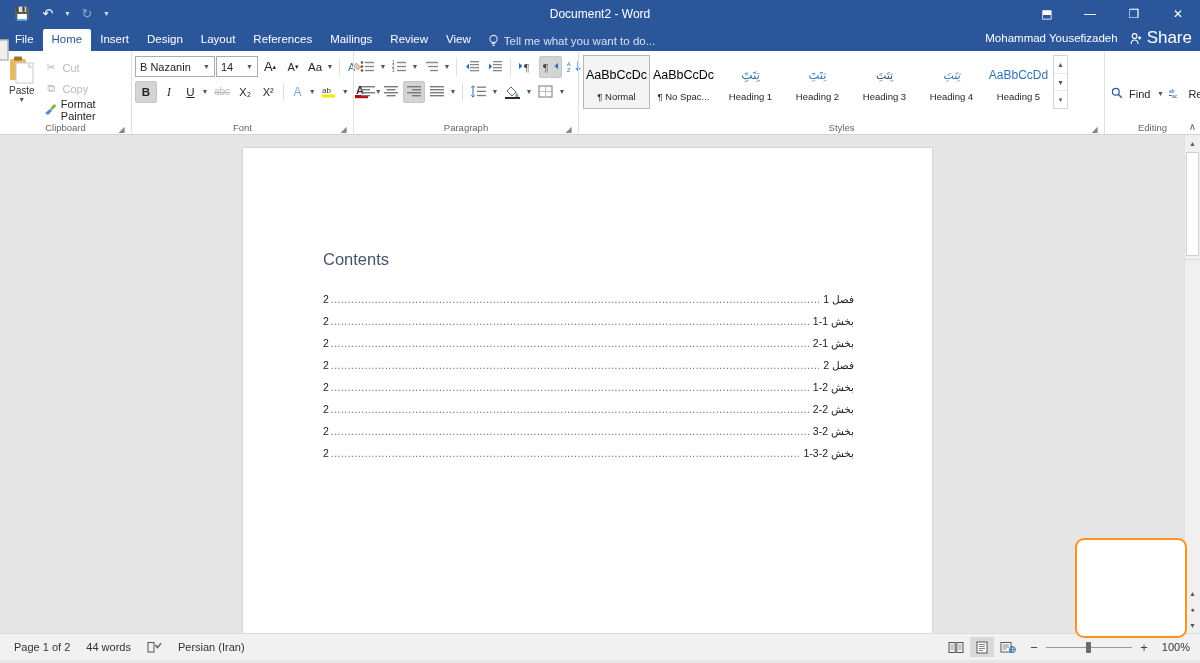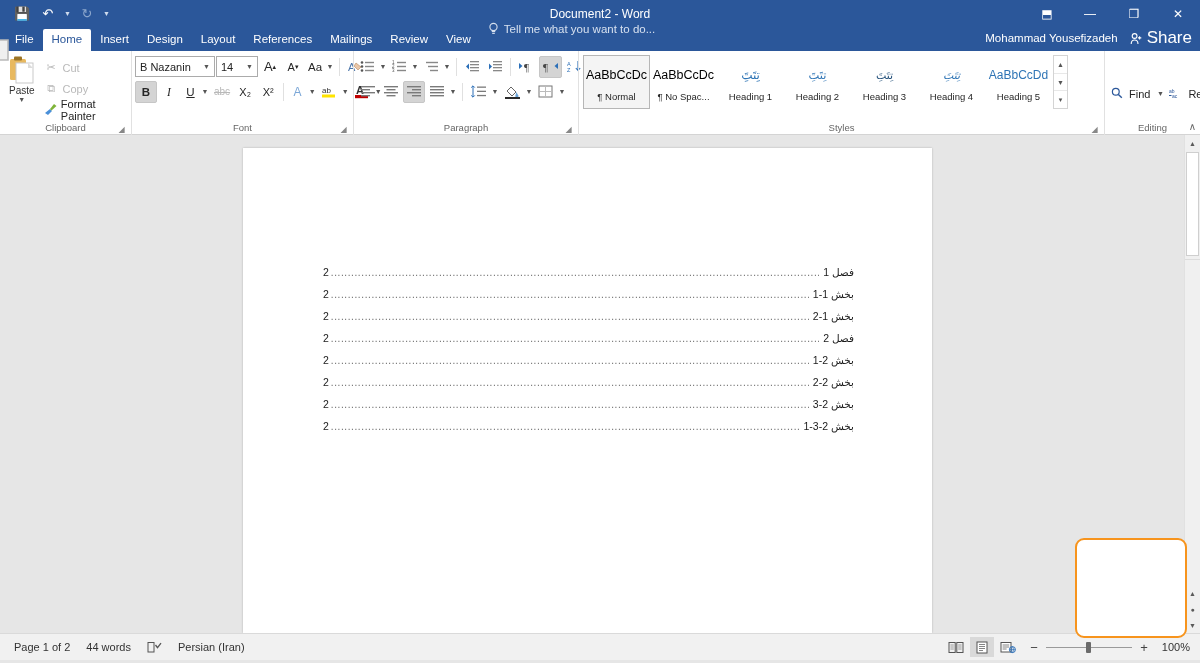--- a/index.html
+++ b/index.html
@@ -54,21 +54,21 @@
     padding: 4px 9px 5px 9px;
     line-height: 13px;
   }
   .tab.active {
     background: #fff; color: #2b579a;
     border-radius: 2px 2px 0 0;
   }
   .tellme {
     display: flex; align-items: center; gap: 5px;
     font-size: 11.5px; color: #d6e0ef;
-    margin-left: 8px; padding-bottom: 16px;
+    margin-left: 8px; padding-bottom: 4px;
   }
   .acct {
     margin-left: auto; display: flex; align-items: center;
     gap: 12px; padding-right: 8px; padding-bottom: 3px;
   }
   .acct-name { font-size: 11.5px; color: #fff; }
   .share { display: flex; align-items: center; gap: 4px; font-size: 17px; color:#fff; }
 
   
   .ribbon {
@@ -730,20 +730,21 @@
     </div>
   </div>
 
   <div class="collapse-ribbon">∧</div>
 </div>
 
 <div class="workspace">
 
   <div class="page">
     <div class="doc-body">
+      <div class="toc-title">Contents</div>
 
       <div class="toc-row">
         <span class="toc-label">فصل 1</span>
         <span class="toc-dots">................................................................................................................................................................................................................................................</span>
         <span class="toc-page">2</span>
       </div>
       <div class="toc-row">
         <span class="toc-label">بخش 1-1</span>
         <span class="toc-dots">................................................................................................................................................................................................................................................</span>
         <span class="toc-page">2</span>

